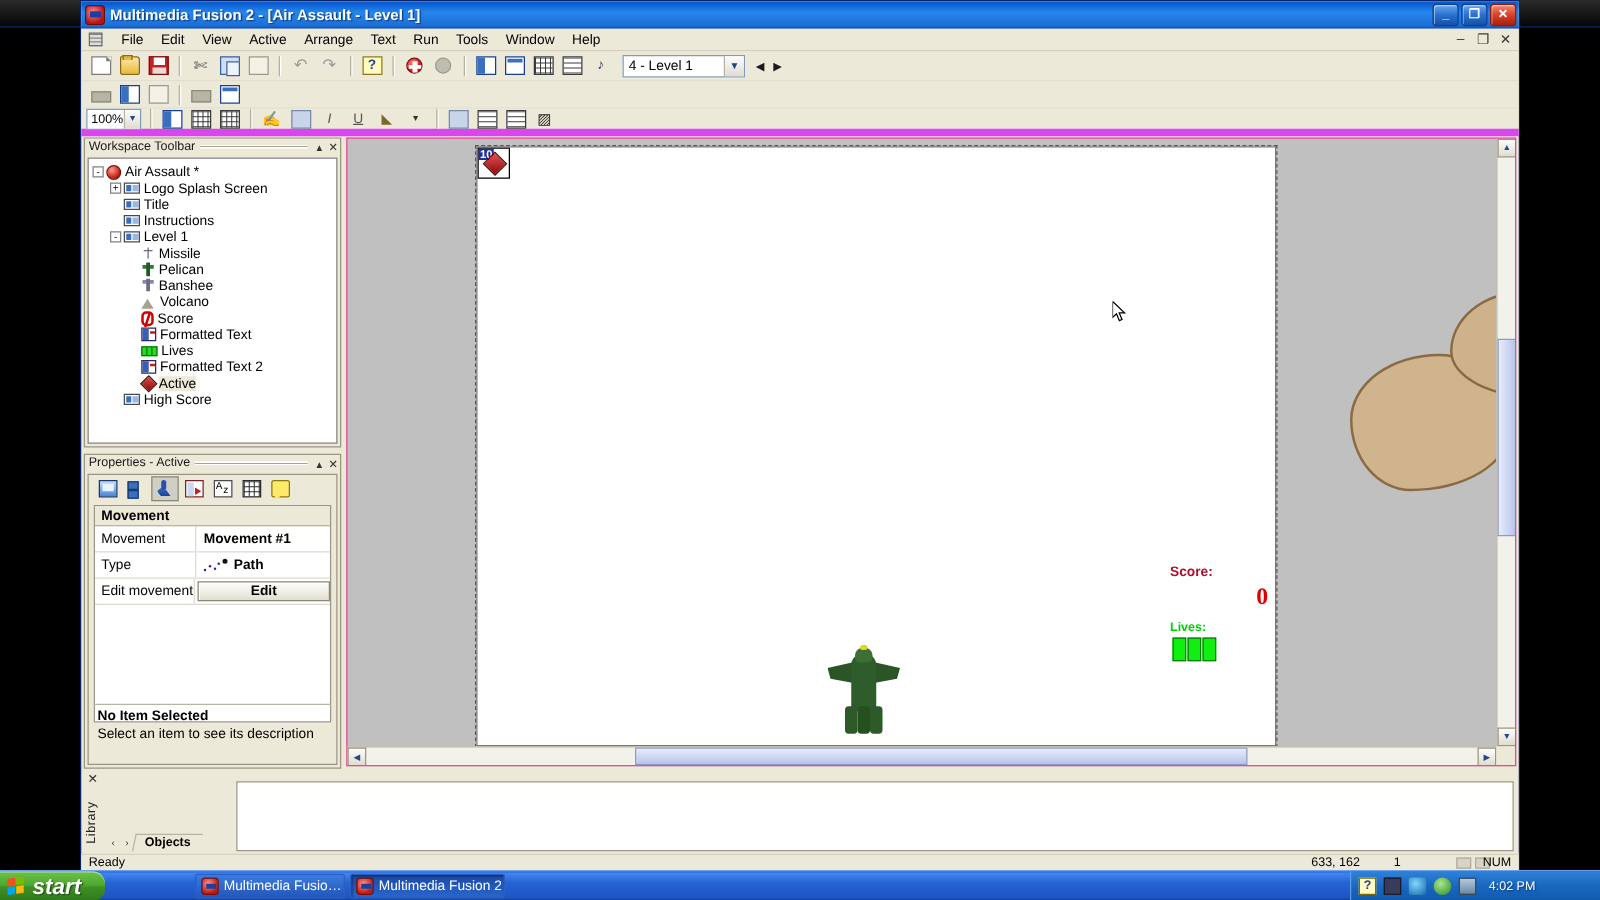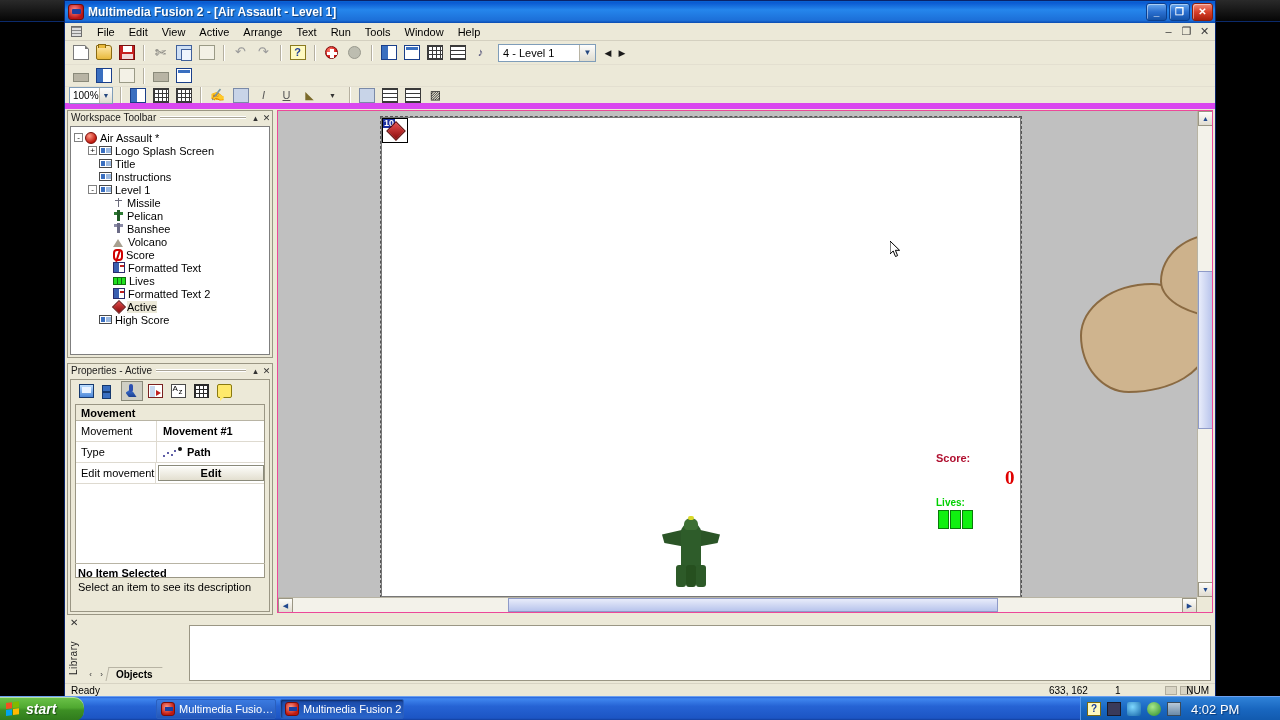--- a/index.html
+++ b/index.html
@@ -340,21 +340,21 @@
      background:linear-gradient(#6cc34a 0%,#4fa830 45%,#3d8f24 55%,#2f7a1c 100%);
      border-radius:0 10px 10px 0; display:flex; align-items:center; padding-left:6px;
      box-shadow:inset 0 1px 0 rgba(255,255,255,.5); }
   #startbtn .flag { width:15px; height:14px; margin-right:5px; position:relative;
      transform:skewY(-8deg); }
   #startbtn .flag i { position:absolute; width:6px; height:6px; display:block; }
   #startbtn .flag .q1{left:0;top:0;background:#f25022}
   #startbtn .flag .q2{left:7px;top:0;background:#7fba00}
   #startbtn .flag .q3{left:0;top:7px;background:#00a4ef}
   #startbtn .flag .q4{left:7px;top:7px;background:#ffb900}
-  #startbtn .lbl { color:#fff; font-style:italic; font-weight:bold; font-size:14px;
+  #startbtn .lbl { color:#fff; font-style:italic; font-weight:bold; font-size:18px;
      text-shadow:1px 1px 1px #1c5010; }
   .taskitem { position:absolute; top:2px; height:20px; display:flex; align-items:center;
      padding-left:4px; font-size:11px; color:#fff; border:1px solid #2a5fbe;
      border-radius:2px; }
   .taskitem .ti { width:14px; height:14px; margin-right:4px; border-radius:3px;
      background:radial-gradient(circle at 40% 35%,#ff9a8a,#c01a10 70%); border:1px solid #7a0d08;
      position:relative; flex:0 0 auto; }
   .taskitem .ti::after{content:"";position:absolute;left:3px;top:4px;width:8px;height:4px;background:#1b3fa0;}
   .taskitem.t1 { left:156px; width:120px; background:linear-gradient(#3b7ae0,#2357ba); }
   .taskitem.t2 { left:280px; width:124px;
@@ -364,21 +364,21 @@
   #tray { position:absolute; right:0; top:0; height:24px; width:200px;
      background:linear-gradient(#2f82d8,#1967c0 50%,#1159ad);
      border-left:1px solid #5a9ae8; display:flex; align-items:center; padding-left:6px; gap:6px; }
   #tray .ti2 { width:14px; height:14px; display:block; position:relative; }
   #tray .t-help{background:#fffac0;border:1px solid #7a6a10;color:#1f3f9a;font-size:10px;
      font-weight:bold;text-align:center;line-height:12px;}
   #tray .t-net{background:#3a3a5a;border:1px solid #1a1a2a;}
   #tray .t-shield{background:radial-gradient(circle at 40% 35%,#7fd8ff,#1565a8);border-radius:2px;}
   #tray .t-sync{background:radial-gradient(circle at 40% 35%,#a8e88a,#2a8a2a);border-radius:50%;}
   #tray .t-pic{background:linear-gradient(#b8c8d8,#6a8aa8);border:1px solid #3a4a5a;}
-  #tray .clock { color:#fff; font-size:13px; margin-left:4px; text-shadow:1px 1px 1px #0a3a78; }
+  #tray .clock { color:#fff; font-size:10px; margin-left:4px; text-shadow:1px 1px 1px #0a3a78; }
 
   
   #cursor { position:absolute; left:890px; top:241px; width:12px; height:18px; z-index:99; }
 </style>
 </head>
 <body>
 
 <div id="screen">
 
   <div id="vmbar">

